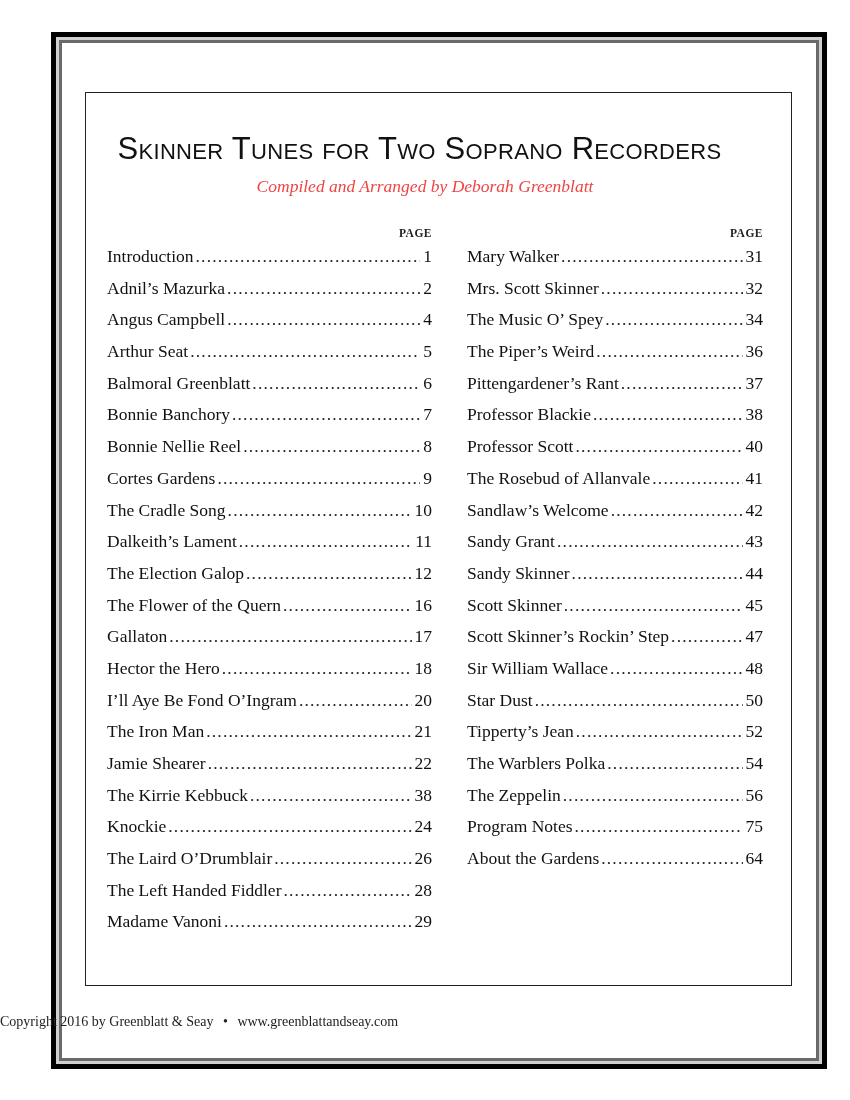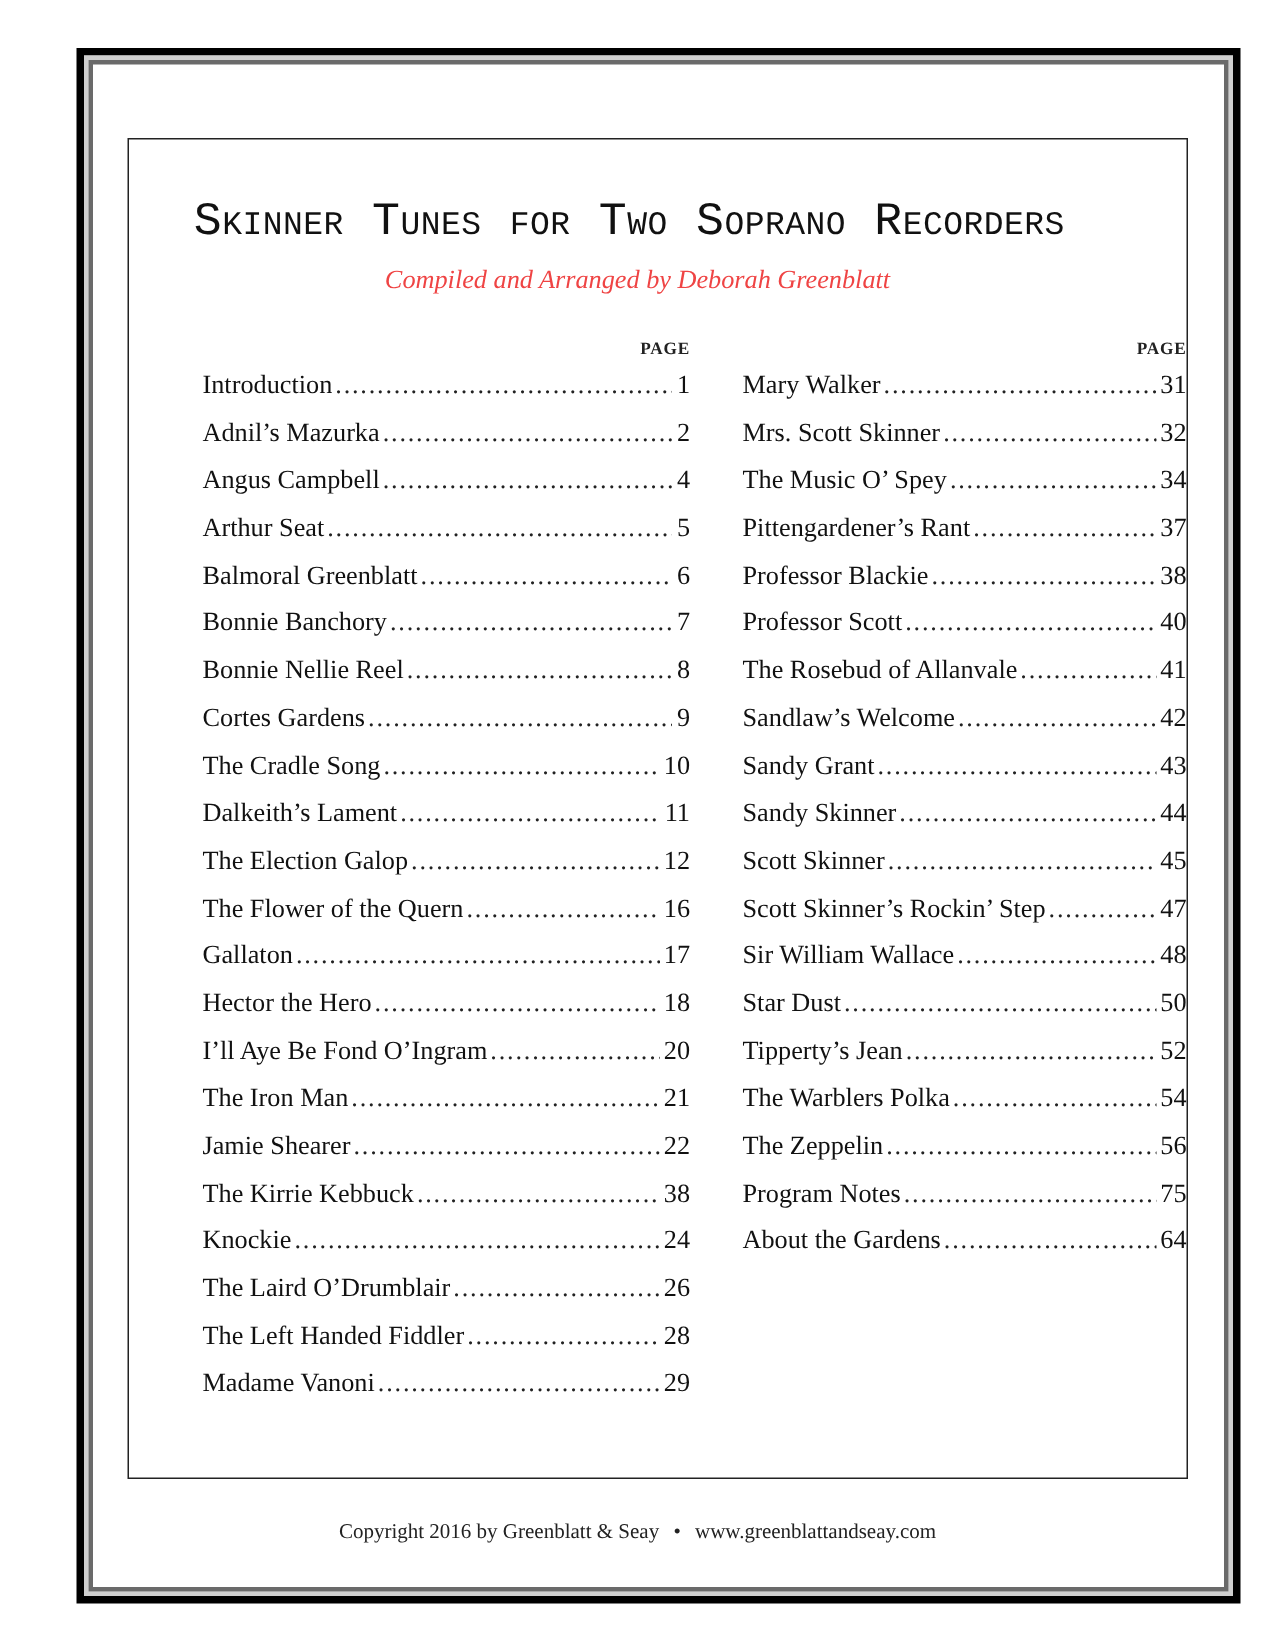--- a/index.html
+++ b/index.html
@@ -46,41 +46,40 @@
       box-sizing: border-box;
       border: 1.5px solid #222;
       background: #fff;
     }
     .title {
       position: absolute;
       left: 0;
       right: 11px;
       top: 131px;
       text-align: center;
-      font-family: Liberation Mono, monospace;
+      font-family: Liberation Sans, sans-serif;
       font-variant: small-caps;
       font-size: 31px;
       letter-spacing: 0.3px;
       color: #111;
       white-space: nowrap;
     }
     .subtitle {
       position: absolute;
       left: 0;
       right: 0;
       top: 176px;
       text-align: center;
       font-style: italic;
       font-size: 17.5px;
       color: #ef4444;
     }
     .col {
       position: absolute;
       top: 225px;
-      margin-left: 28px;
     }
     .col.left { left: 107px; width: 325px; }
     .col.right { left: 467px; width: 296px; }
     .page-head {
       text-align: right;
       font-weight: bold;
       font-size: 11.5px;
       letter-spacing: 0.5px;
       height: 16px;
       line-height: 16px;
@@ -106,21 +105,20 @@
     }
     .entry .dots::before {
       content: "........................................................................................................................";
     }
     .entry .num { flex: 0 0 auto; text-align: right; }
     .footer {
       position: absolute;
       left: 0;
       right: 0;
       top: 1014px;
-      text-align: center;
       font-size: 14px;
       color: #222;
     }
     .footer .bullet { margin: 0 6px; }
   </style>
 </head>
 <body>
 
 <div class="frame-outer">
   <div class="frame-mid">
@@ -261,20 +259,25 @@
         <span class="name">Mrs. Scott Skinner</span>
         <span class="dots"></span>
         <span class="num">32</span>
       </div>
       <div class="entry">
         <span class="name">The Music O’ Spey</span>
         <span class="dots"></span>
         <span class="num">34</span>
       </div>
       <div class="entry">
+        <span class="name">The Piper’s Weird</span>
+        <span class="dots"></span>
+        <span class="num">36</span>
+      </div>
+      <div class="entry">
         <span class="name">Pittengardener’s Rant</span>
         <span class="dots"></span>
         <span class="num">37</span>
       </div>
       <div class="entry">
         <span class="name">Professor Blackie</span>
         <span class="dots"></span>
         <span class="num">38</span>
       </div>
       <div class="entry">

